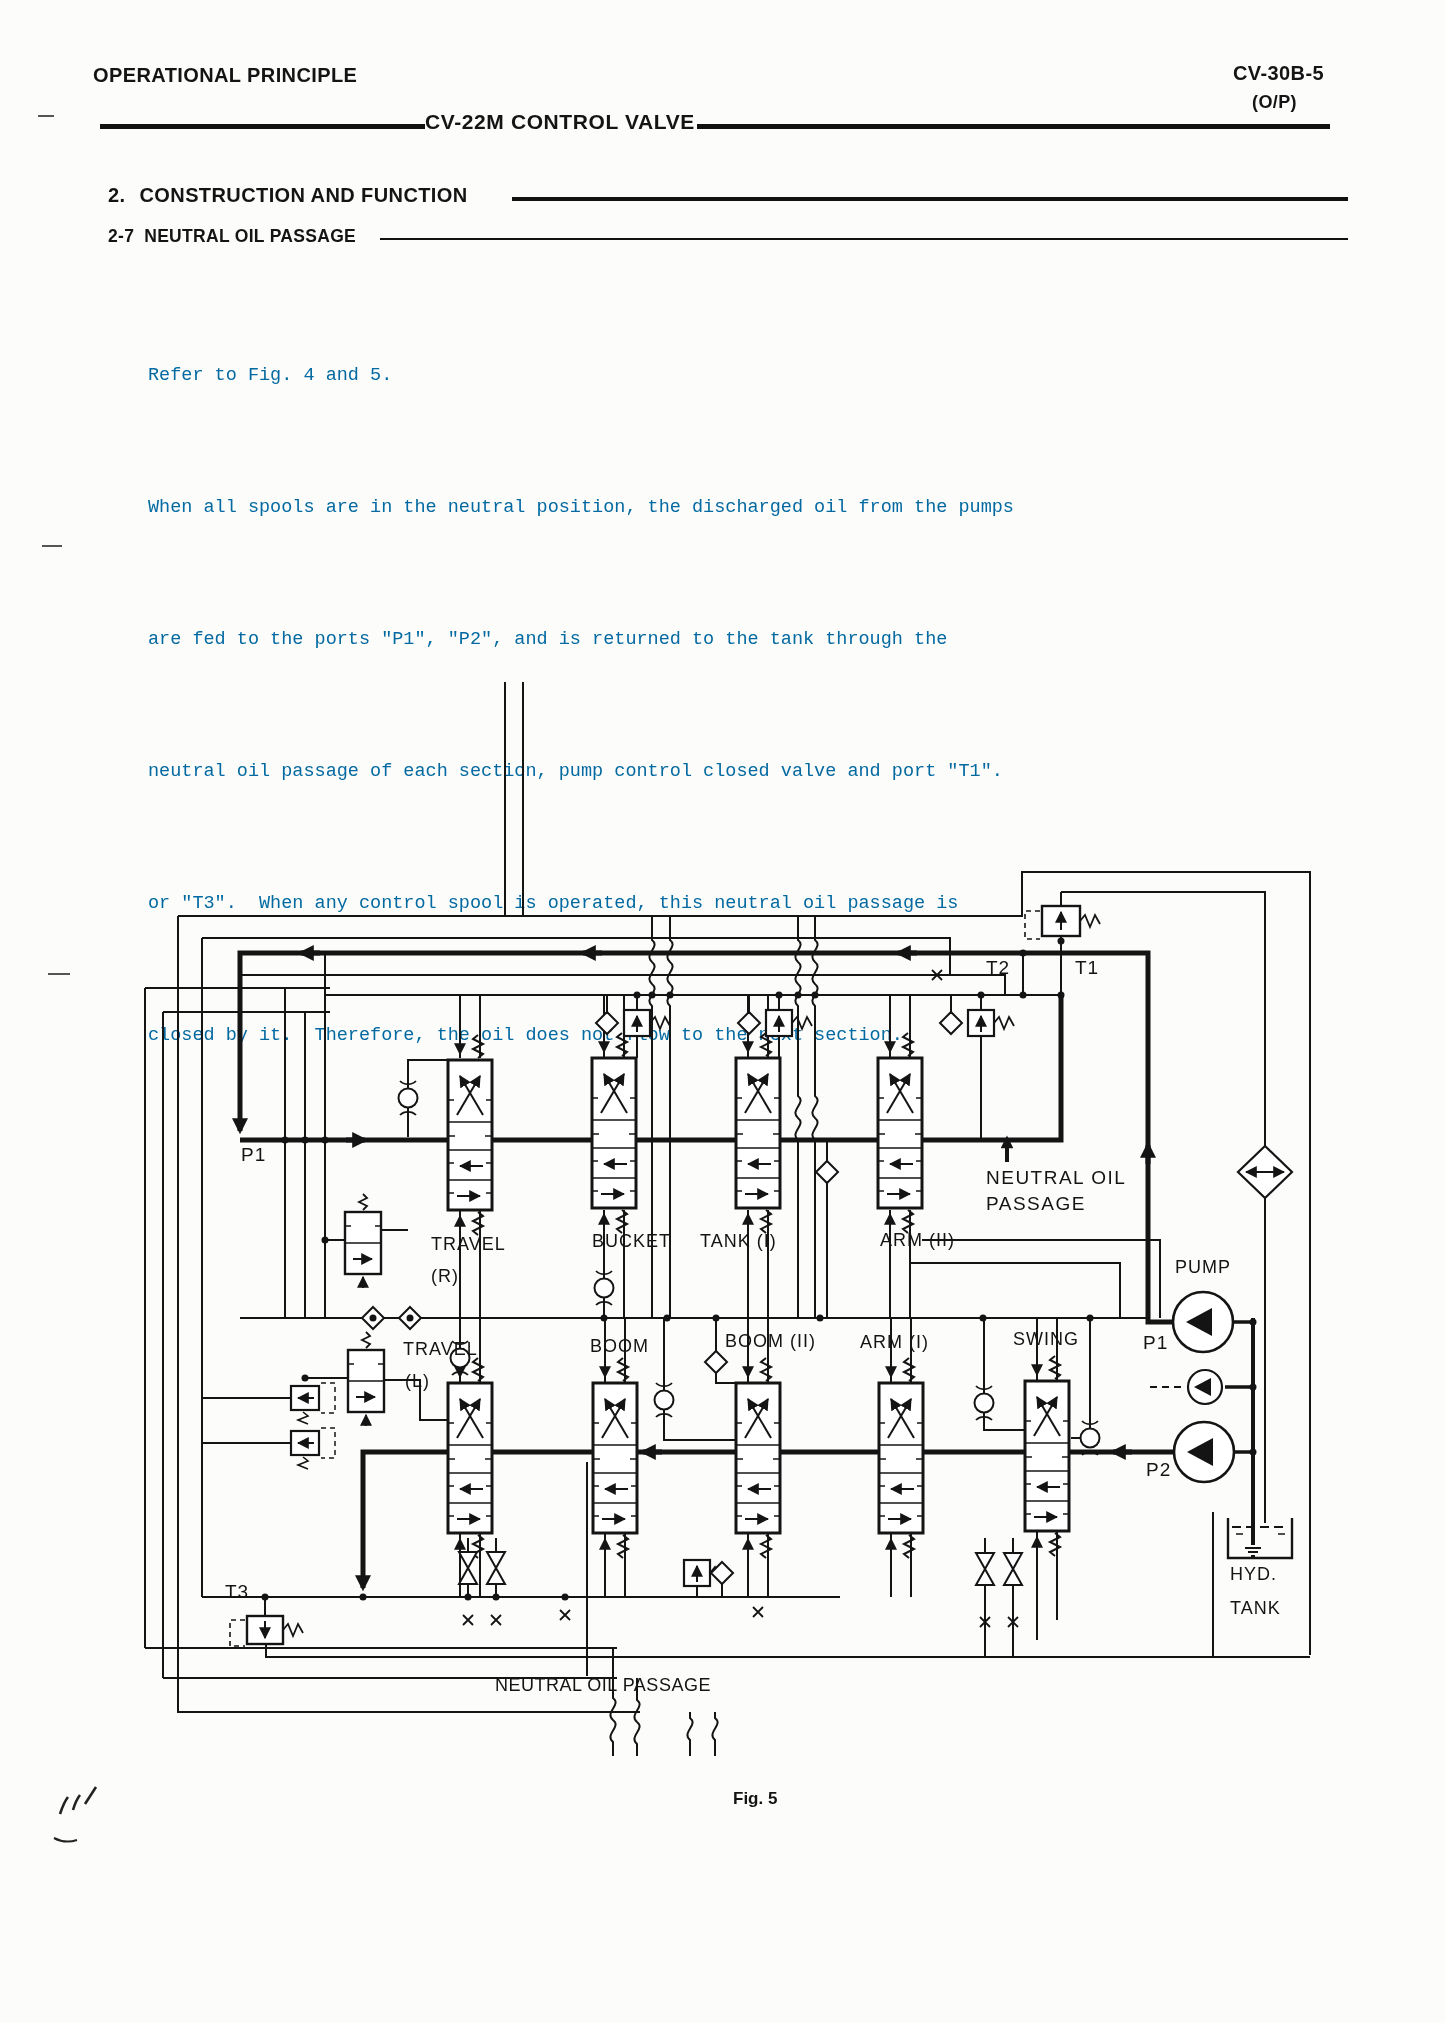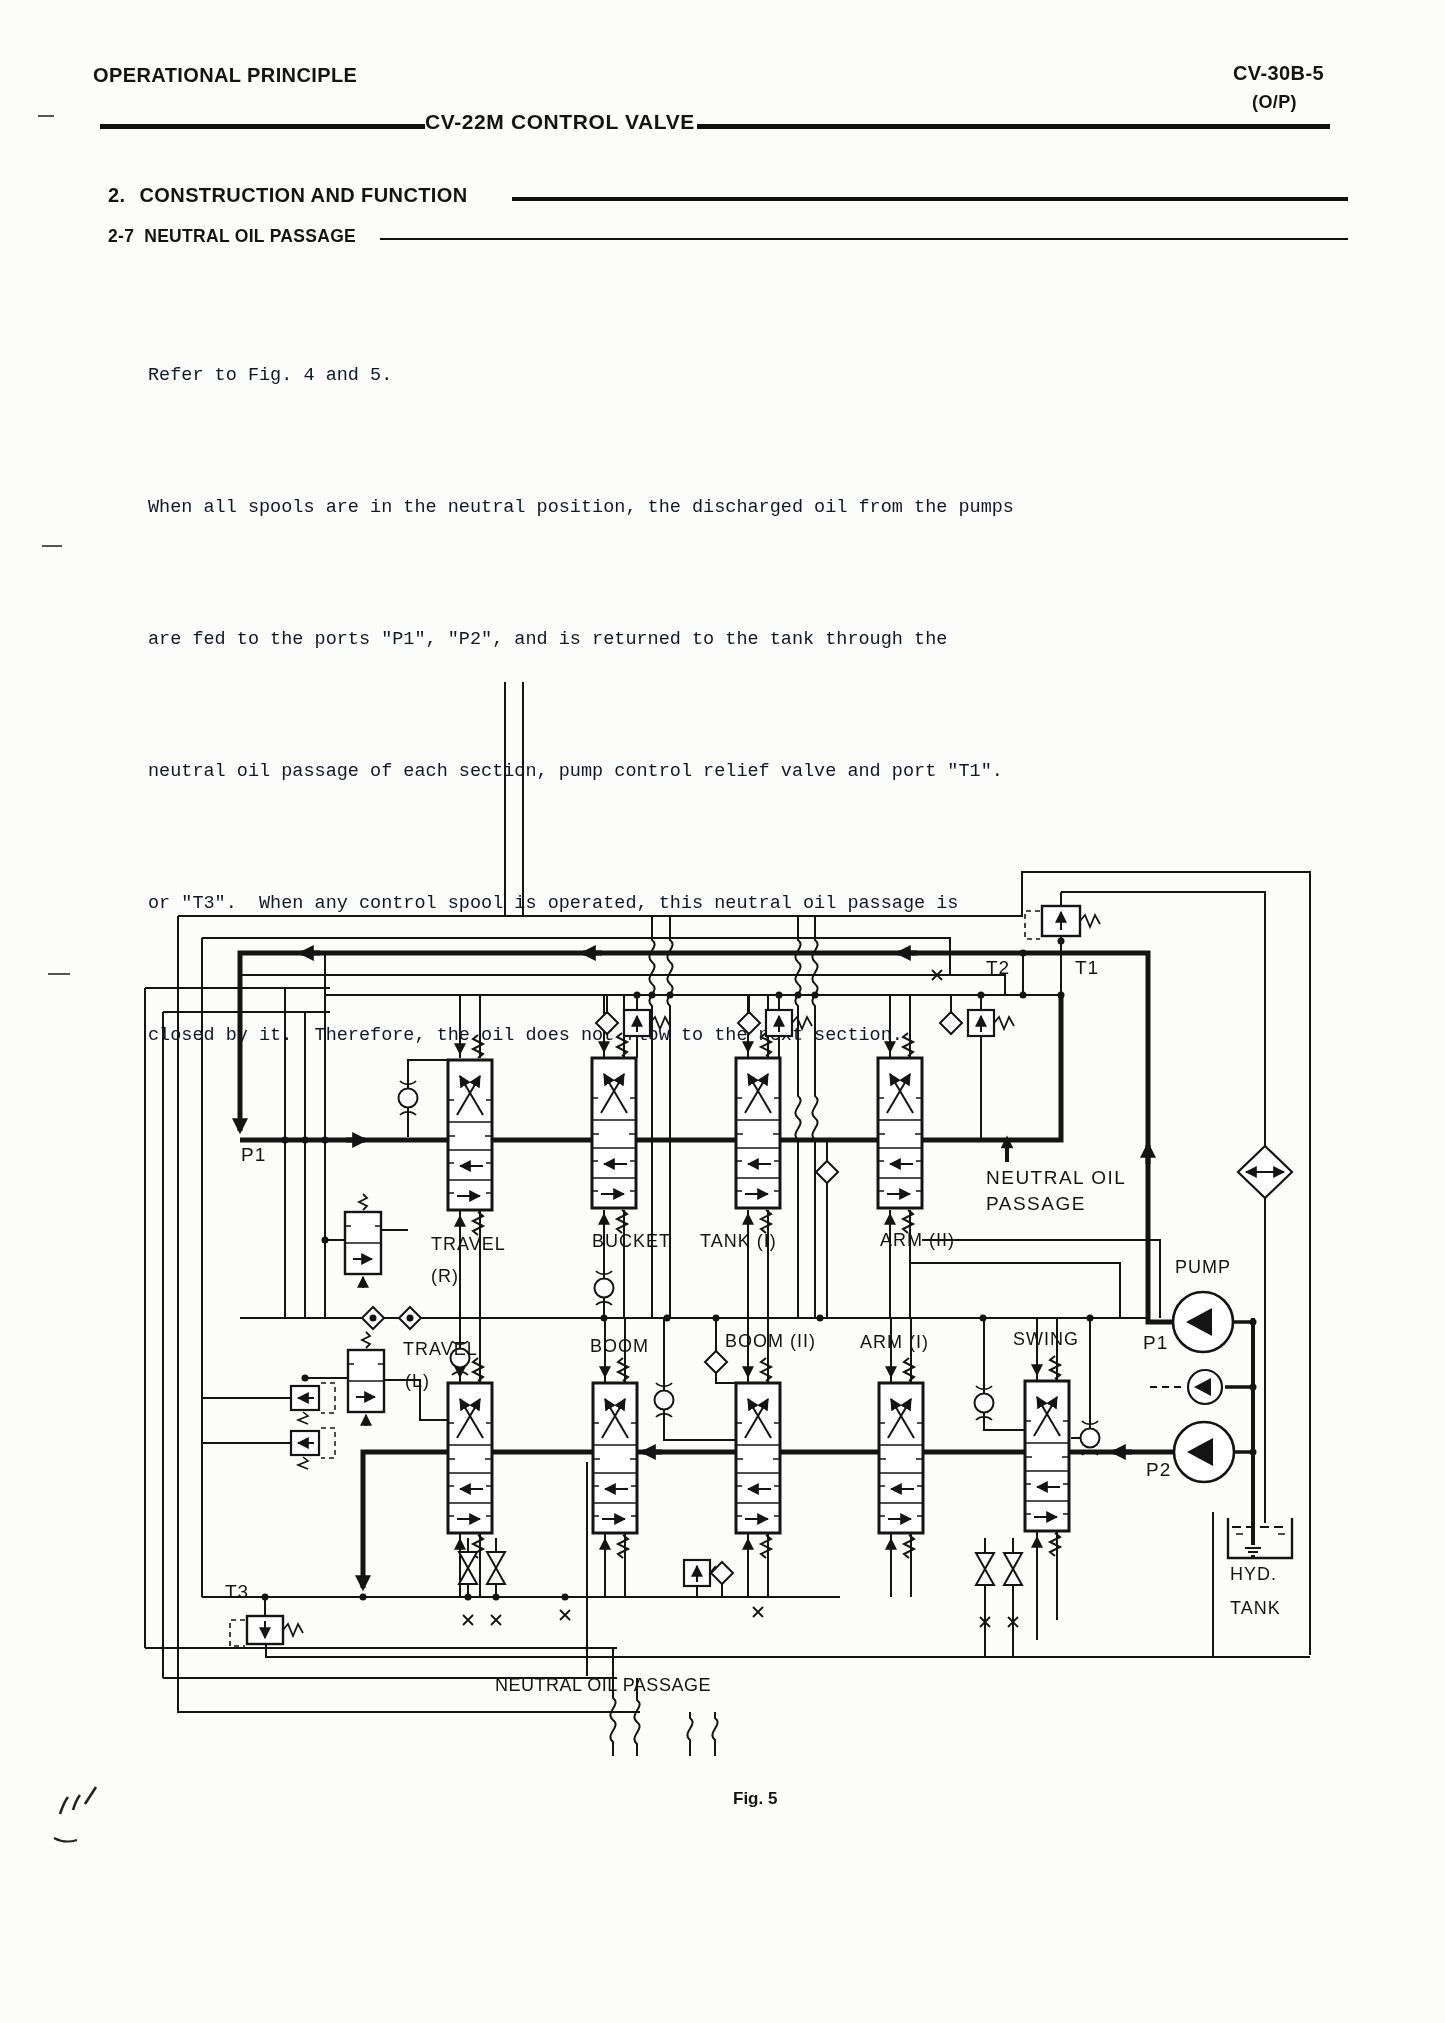--- a/index.html
+++ b/index.html
@@ -5,21 +5,21 @@
   html,body{margin:0;padding:0;background:#e8e8e8;}
   #page{position:relative;width:1445px;height:2023px;background:#fcfcfb;margin:0 auto;
         font-family:"Liberation Sans",sans-serif;color:#141414;overflow:hidden;}
   .lbl{position:absolute;white-space:nowrap;color:#141414;}
   .hdr{font-size:20px;font-weight:600;letter-spacing:.4px;}
   .banner{font-size:21px;font-weight:bold;letter-spacing:.6px;text-align:center;}
   .rule{position:absolute;background:#111;}
   .sec{font-size:20px;font-weight:bold;letter-spacing:.4px;}
   .subsec{font-size:17.5px;font-weight:bold;letter-spacing:.3px;}
   .body-text{position:absolute;left:148px;top:266px;font-family:"Liberation Mono",monospace;
-             font-size:18.5px;line-height:44px;color:#0f172a;white-space:pre;}
+             font-size:18.5px;line-height:44px;color:#0369a1;white-space:pre;}
   .dlbl{font-size:18px;letter-spacing:1px;}
   .port{font-size:19px;letter-spacing:1px;}
   .np{font-size:19px;letter-spacing:1.5px;margin-top:12px;}
   .figcap{font-size:17px;font-weight:bold;margin-top:32px;}
   svg{position:absolute;left:0;top:0;}
   .sp > span{margin-right:14px;}
 </style>
 </head>
 <body>
 
@@ -40,21 +40,21 @@
 
   <div class="lbl subsec sp" style="left:108px;top:226px;">
     <span style="margin-right:10px;">2-7</span><span>NEUTRAL OIL PASSAGE</span>
   </div>
   <div class="rule" style="left:380px;top:238px;width:968px;height:2px;"></div>
 
   <div class="body-text">
     <div>Refer to Fig. 4 and 5.</div>
     <div>When all spools are in the neutral position, the discharged oil from the pumps</div>
     <div>are fed to the ports "P1", "P2", and is returned to the tank through the</div>
-    <div>neutral oil passage of each section, pump control relief valve and port "T1".</div>
+    <div>neutral oil passage of each section, pump control closed valve and port "T1".</div>
     <div>or "T3".  When any control spool is operated, this neutral oil passage is</div>
     <div>closed by it.  Therefore, the oil does not flow to the next section.</div>
   </div>
 
   <svg width="1445" height="2023" viewBox="0 0 1445 2023">
     <defs>
       <marker id="ah" viewBox="0 0 10 10" refX="9" refY="5" markerWidth="6" markerHeight="6" orient="auto-start-reverse">
         <path d="M0,0 L10,5 L0,10 Z" fill="#141414"></path>
       </marker>
       <marker id="flow" viewBox="0 0 10 10" refX="8" refY="5" markerWidth="3.6" markerHeight="3.2" orient="auto-start-reverse">

